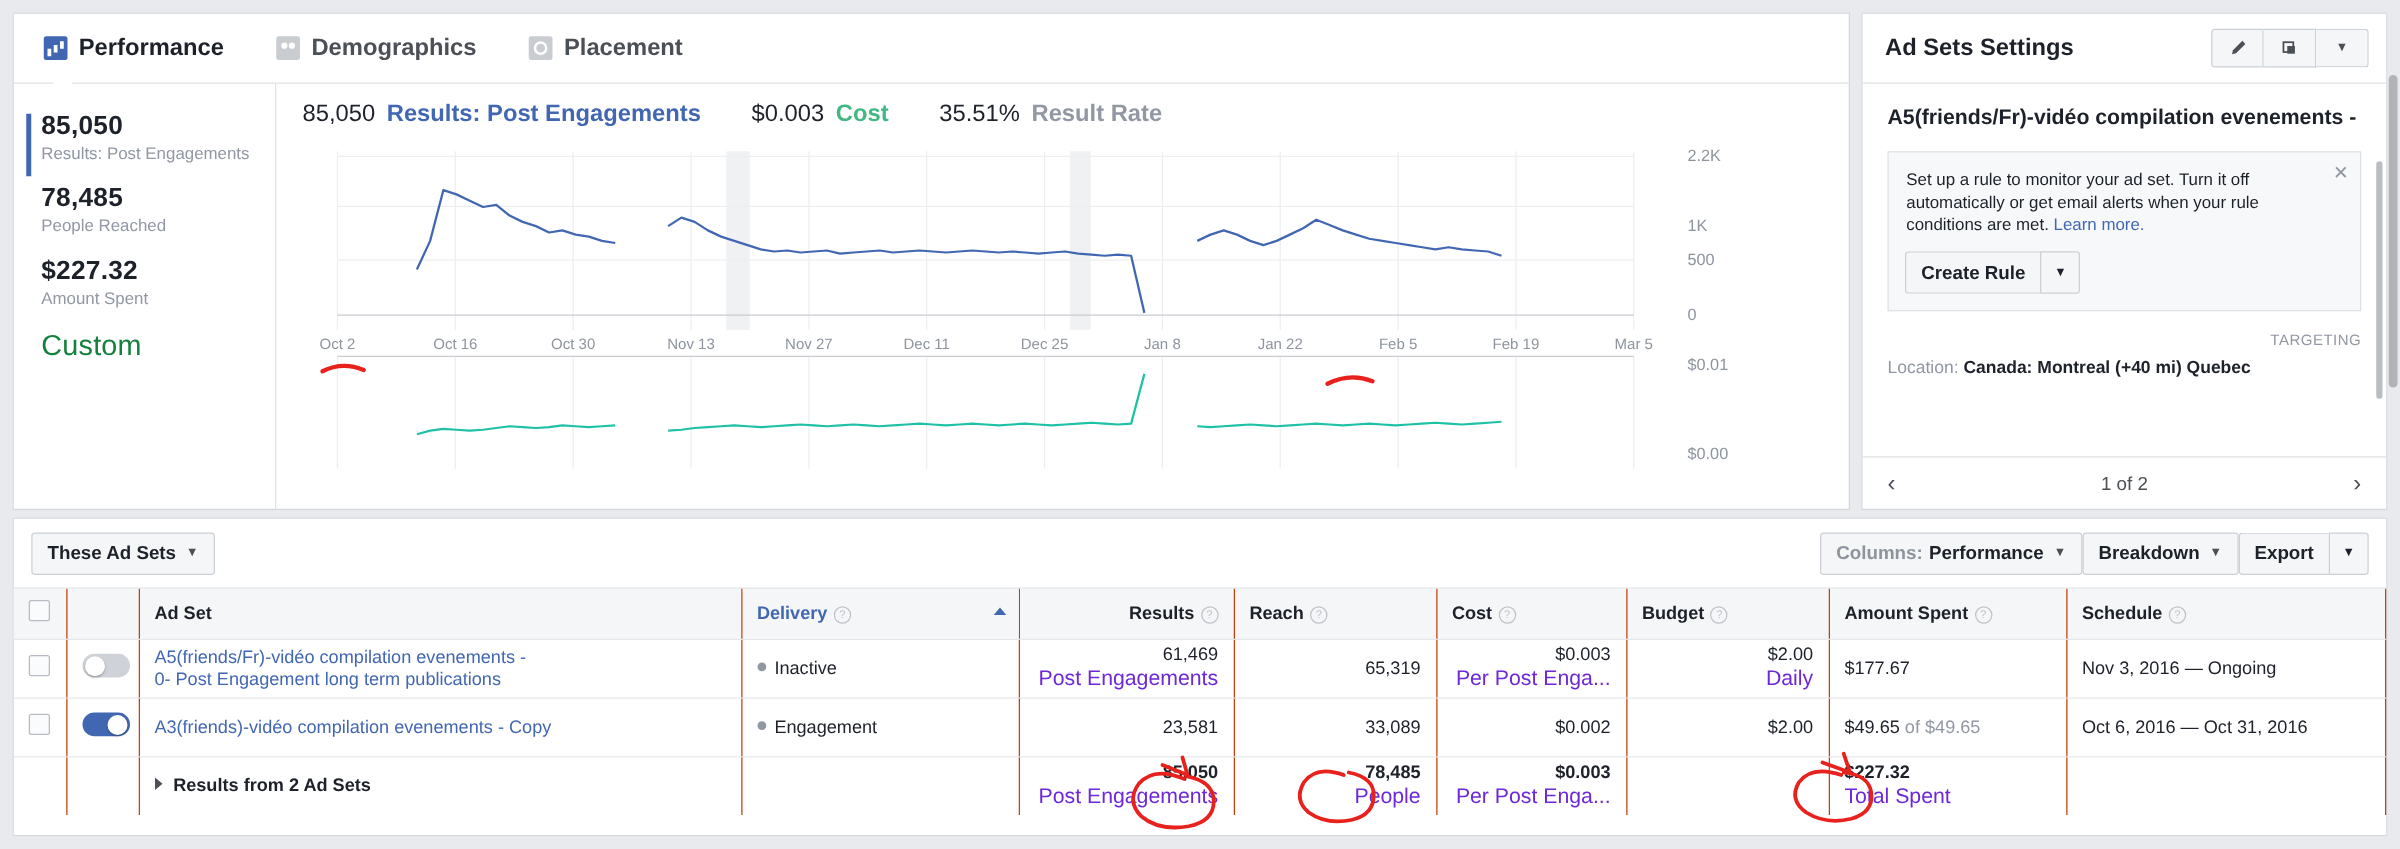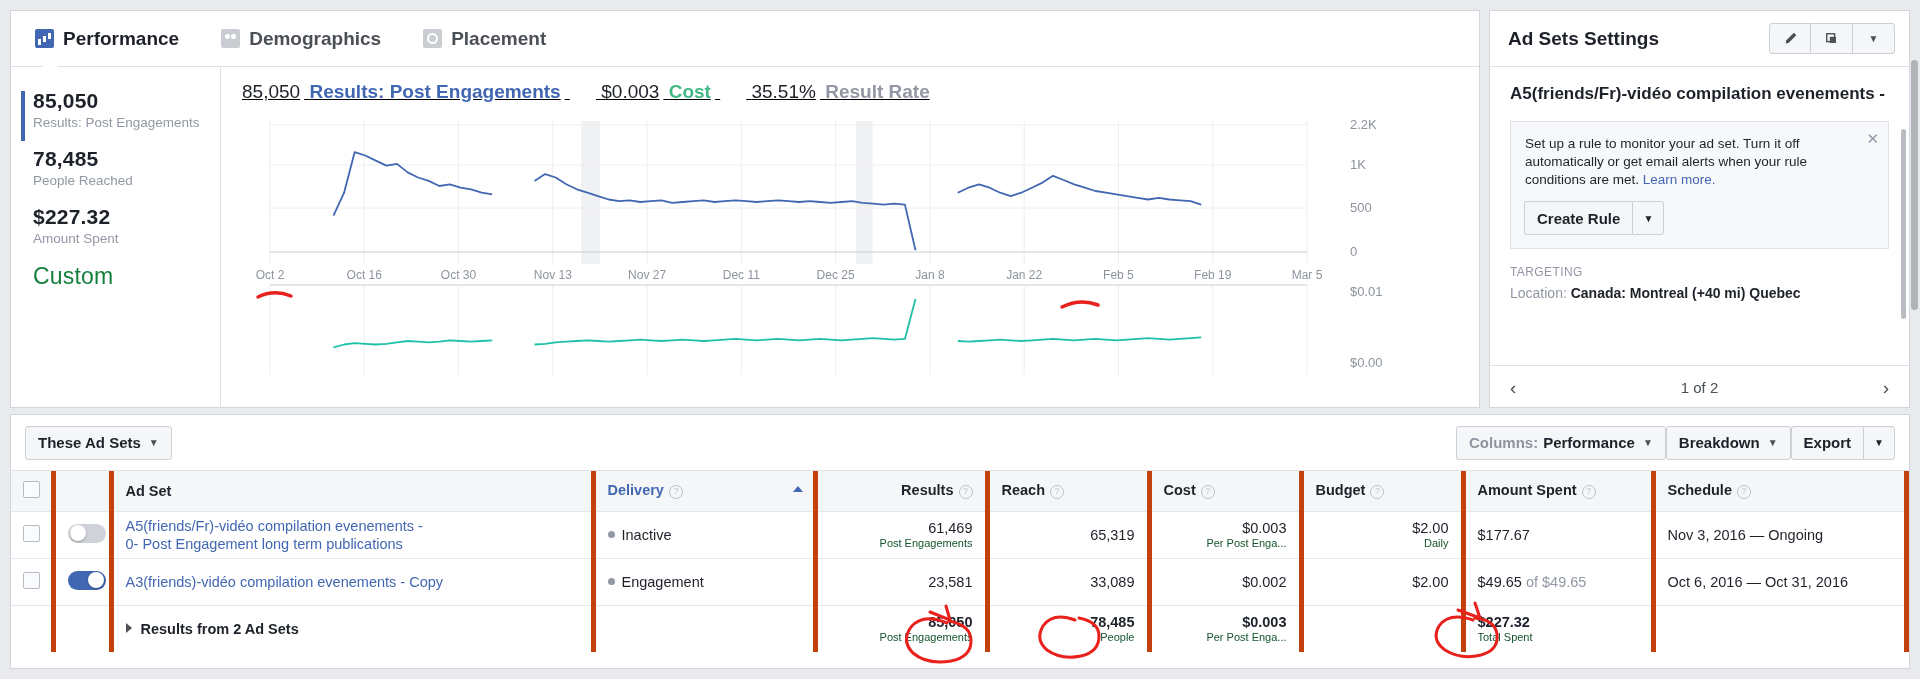--- a/index.html
+++ b/index.html
@@ -37,21 +37,21 @@
     border-right:1px solid #dfe1e5;box-sizing:border-box;padding:22px 0 0 22px;
   }
   .metric{position:relative;margin-bottom:16px;}
   .metric.active:before{content:"";position:absolute;left:-12px;top:2px;width:4px;height:50px;background:#4267b2;}
   .metric .big{font-size:21px;font-weight:bold;color:#1d2129;letter-spacing:0.2px;}
   .metric .sub{font-size:13.5px;color:#9197a3;line-height:16px;margin-top:2px;}
   .metric.custom .big{font-weight:normal;font-size:23px;color:#15803d;}
 
   
   .plot{position:absolute;left:211px;top:0;right:0;height:341px;}
-  .plot-head{position:absolute;left:20px;top:14px;font-size:19px;white-space:nowrap;text-decoration:underline;}
+  .plot-head{position:absolute;left:20px;top:14px;font-size:19px;white-space:nowrap;}
   .plot-head .v{color:#1d2129;font-weight:normal;}
   .plot-head .lbl-blue{color:#4267b2;font-weight:bold;}
   .plot-head .lbl-green{color:#42b883;font-weight:bold;}
   .plot-head .lbl-grey{color:#9197a3;font-weight:bold;}
   .plot-head span{margin-right:4px;}
   .plot-head .gap{display:inline-block;width:22px;}
 
   .graph{position:absolute;left:20px;top:50px;width:1100px;height:270px;}
   .yaxis{position:absolute;left:1128px;top:50px;width:120px;height:270px;font-size:13px;color:#8d949e;}
   .yaxis div{position:absolute;left:0;}
@@ -68,32 +68,32 @@
     cursor:pointer;box-sizing:border-box;white-space:nowrap;
   }
   .btn .car{margin-left:8px;font-size:10px;color:#4b4f56;}
   .btn.split-main{border-top-right-radius:0;border-bottom-right-radius:0;border-right:none;}
   .btn.split-car{border-top-left-radius:0;border-bottom-left-radius:0;padding:0 10px;}
   .btn .muted{color:#8d949e;font-weight:bold;}
   .spacer{flex:1;}
   .tb-right{display:flex;align-items:center;}
 
   table{width:100%;border-collapse:collapse;table-layout:fixed;}
-  th,td{border-right:5px solid #c2410c;border-bottom:1px solid #e5e7ea;box-sizing:border-box;}
+  th,td{border-right:1px solid #c2410c;border-bottom:1px solid #e5e7ea;box-sizing:border-box;}
   thead th{
     height:40px;background:#f5f6f7;font-size:14.5px;font-weight:bold;color:#1d2129;
     text-align:left;padding:0 12px;vertical-align:middle;
   }
   thead th.num{text-align:right;}
   thead th.sorted{color:#4267b2;position:relative;}
   .qm{display:inline-block;width:12px;height:12px;border:1px solid #bec3c9;border-radius:50%;color:#bec3c9;font-size:9px;line-height:11px;text-align:center;margin-left:5px;vertical-align:1px;font-weight:normal;}
   .sortcar{position:absolute;right:10px;top:15px;width:0;height:0;border-left:5px solid transparent;border-right:5px solid transparent;border-bottom:6px solid #4267b2;}
   tbody td{height:47px;font-size:14.5px;color:#1d2129;padding:0 12px;vertical-align:middle;}
   td.num{text-align:right;}
-  td .sub2{display:block;font-size:11px;color:#14532d;margin-top:1px;}
+  td .sub2{display:block;font-size:17px;color:#6d28d9;margin-top:1px;}
   .adname{color:#4267b2;font-size:14.5px;line-height:18px;cursor:pointer;}
   .chk{width:15px;height:15px;border:1px solid #b7bcc4;border-radius:2px;background:#fafbfc;display:inline-block;}
   .toggle{width:38px;height:19px;border-radius:10px;background:#cfd3d9;position:relative;display:inline-block;cursor:pointer;}
   .toggle .knob{position:absolute;top:1.5px;left:2px;width:16px;height:16px;border-radius:50%;background:#fff;box-shadow:0 1px 2px rgba(0,0,0,.3);}
   .toggle.on{background:#4267b2;}
   .toggle.on .knob{left:20px;}
   .dot{display:inline-block;width:7px;height:7px;border-radius:50%;background:#9197a3;margin-right:7px;vertical-align:2px;}
   .totalrow td{font-weight:bold;border-bottom:none;}
   .totalrow .sub2{font-weight:normal;}
   .expander{display:inline-block;width:0;height:0;border-top:5px solid transparent;border-bottom:5px solid transparent;border-left:6px solid #4b4f56;margin-right:9px;vertical-align:1px;}
@@ -111,21 +111,21 @@
   .ibtn+.ibtn{border-left:none;}
   .ibtn:first-child{border-radius:3px 0 0 3px;}
   .ibtn:last-child{border-radius:0 3px 3px 0;}
   .set-body{position:relative;padding:16px 20px 0 20px;height:342px;box-sizing:border-box;}
   .set-name{font-size:17px;font-weight:bold;color:#1d2129;line-height:22px;margin-bottom:16px;}
   .rulebox{border:1px solid #dfe1e5;background:#f7f8fa;padding:12px 13px 13px 13px;position:relative;}
   .rulebox p{margin:1px;font-size:13.5px;color:#1d2129;line-height:18px;padding-right:18px;}
   .rulebox a{color:#4267b2;text-decoration:none;}
   .rule-x{position:absolute;right:9px;top:9px;color:#9197a3;font-size:15px;cursor:pointer;line-height:1;}
   .targeting{margin-top:16px;}
-  .tg-label{font-size:12px;color:#9197a3;letter-spacing:0.4px;margin-bottom:6px;}
+  .tg-label{font-size:12px;color:#9197a3;letter-spacing:0.4px;margin-bottom:6px;text-align:right;}
   .tg-row{font-size:14px;color:#9197a3;}
   .tg-row b{color:#1d2129;font-weight:bold;}
   .pager{position:absolute;left:0;bottom:0;width:100%;height:44px;border-top:1px solid #dfe1e5;display:flex;align-items:center;box-sizing:border-box;padding:0 20px;}
   .pg-arrow{font-size:19px;color:#4b4f56;cursor:pointer;}
   .pg-txt{flex:1;text-align:center;font-size:15px;color:#4b4f56;}
   .panel-scroll{position:absolute;right:3px;top:62px;width:5px;height:190px;background:#b9bcc1;border-radius:3px;}
   .outer-scroll{position:absolute;right:2px;top:60px;width:7px;height:250px;background:#b0b3b8;border-radius:4px;}
 
   
   .annot{position:absolute;pointer-events:none;}
@@ -234,21 +234,21 @@
               <text x="687.9090909090909" y="162" text-anchor="middle" font-size="12" fill="#8d949e" font-family="&quot;Liberation Sans&quot;, sans-serif">Jan 8</text>
               <text x="782.1818181818181" y="162" text-anchor="middle" font-size="12" fill="#8d949e" font-family="&quot;Liberation Sans&quot;, sans-serif">Jan 22</text>
               <text x="876.4545454545454" y="162" text-anchor="middle" font-size="12" fill="#8d949e" font-family="&quot;Liberation Sans&quot;, sans-serif">Feb 5</text>
               <text x="970.7272727272726" y="162" text-anchor="middle" font-size="12" fill="#8d949e" font-family="&quot;Liberation Sans&quot;, sans-serif">Feb 19</text>
               <text x="1065" y="162" text-anchor="middle" font-size="12" fill="#8d949e" font-family="&quot;Liberation Sans&quot;, sans-serif">Mar 5</text>
             </g>
         </svg>
 
         <div class="yaxis">
           <div style="top:0px">2.2K</div>
-          <div style="top:40px">1K</div>
+          <div style="top:56px">1K</div>
           <div style="top:83px">500</div>
           <div style="top:127px">0</div>
           <div style="top:167px">$0.01</div>
           <div style="top:238px">$0.00</div>
         </div>
       </div>
     </div>
   </div>
 
   <div class="settings">

